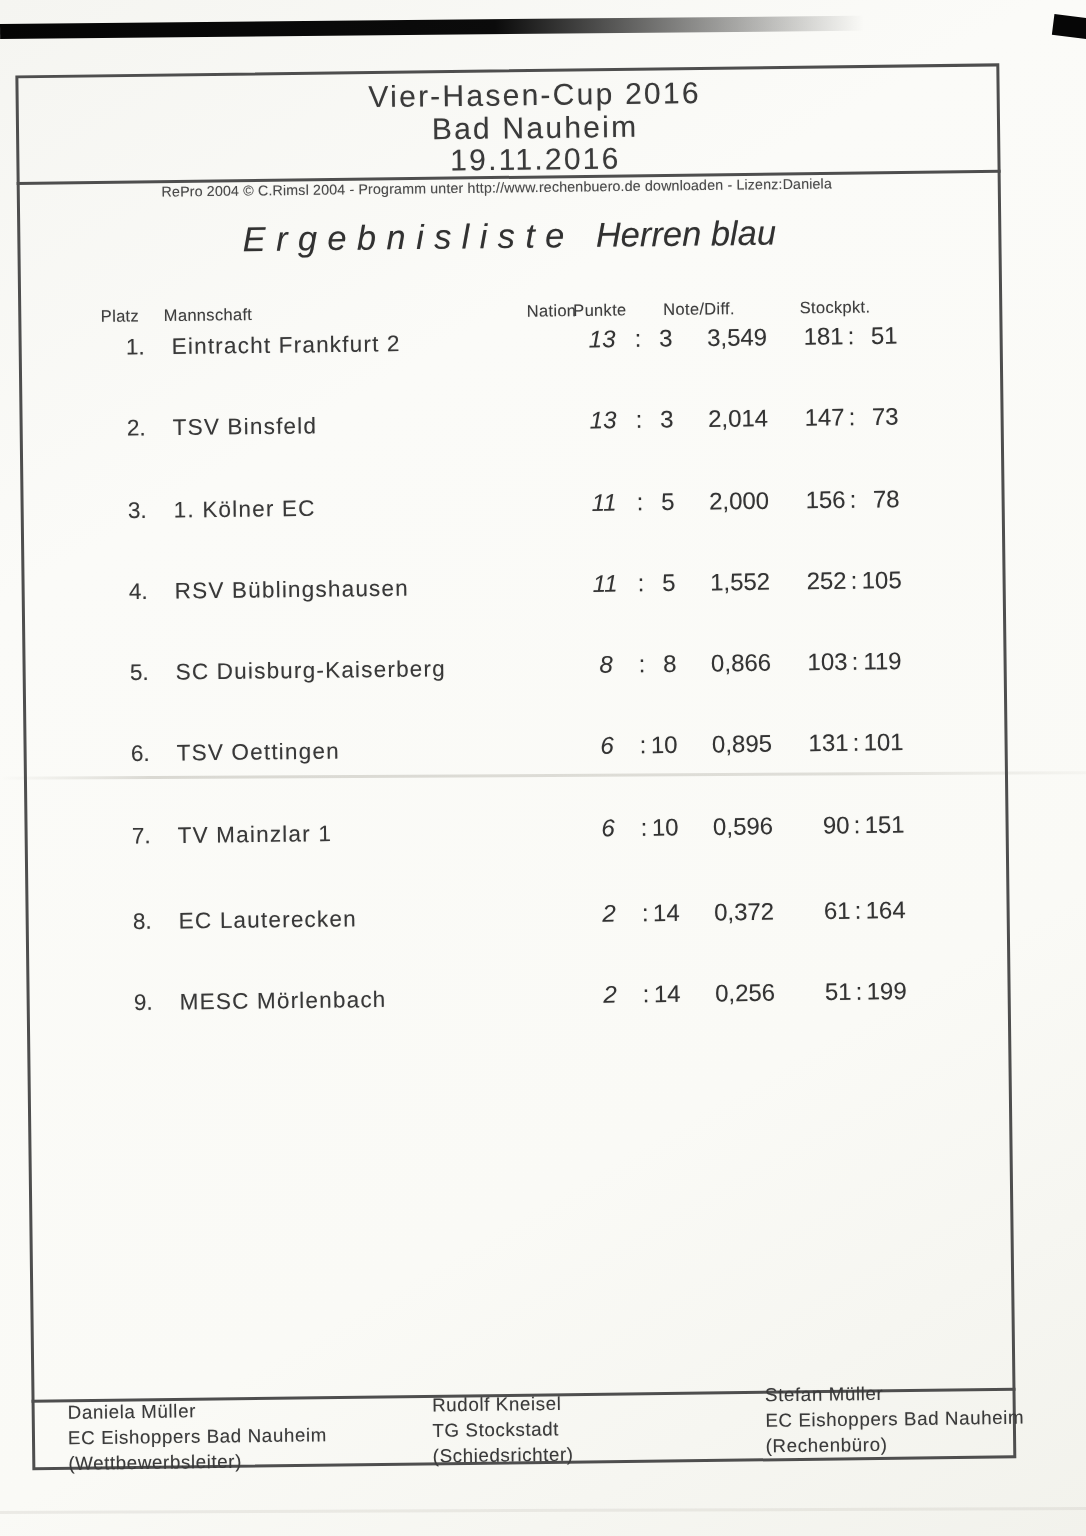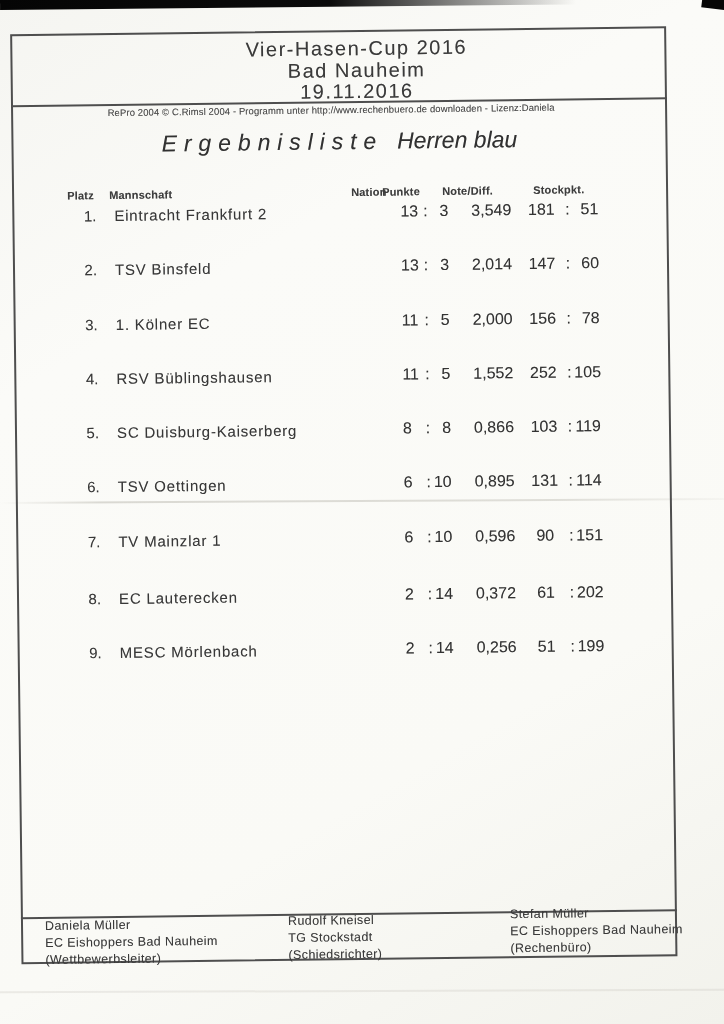--- a/index.html
+++ b/index.html
@@ -1,21 +1,21 @@
 <!DOCTYPE html>
 <html><head>
 <meta charset="utf-8">
 <style>
   html,body{margin:0;padding:0;}
   body{
     width:724px;height:1024px;overflow:hidden;position:relative;
     font-family:"Liberation Sans", sans-serif;color:#383838;
     background:linear-gradient(150deg,#f5f5f1 0%,#fbfbf8 28%,#fafaf6 70%,#f2f2ec 100%);
   }
-  .scan{position:absolute;inset:0;}
+  .scan{position:absolute;inset:0;margin-top:16px;}
   
   .strip-left{
     position:absolute;left:0;top:0;width:600px;height:10px;
     transform-origin:0 0;transform:rotate(-0.55deg);
     background:linear-gradient(90deg,#050505 0%,#0b0b0b 55%,rgba(10,10,10,0) 96%);
   }
   .strip-right{
     position:absolute;left:702px;top:-5px;width:28px;height:14px;
     transform:rotate(7deg);background:#060606;
   }
@@ -32,39 +32,39 @@
   .title-sep{top:101px;}
   .footer-sep{top:913px;}
   .title-block{position:absolute;left:16px;top:38px;width:656px;text-align:center;
     transform:translateX(18px);font-size:20px;line-height:21.5px;letter-spacing:1.5px;color:#3a3a3a;}
   .repro{position:absolute;left:16px;top:104px;width:656px;text-align:center;
     transform:translateX(-8px);font-size:9.5px;letter-spacing:.1px;color:#4a4a4a;}
   .heading{position:absolute;left:16px;top:128px;width:656px;text-align:center;
     font-style:italic;font-size:23px;color:#313131;white-space:nowrap;}
   .heading .spaced{letter-spacing:.3em;margin-right:14px;}
   .thead{position:absolute;top:186px;left:0;width:724px;height:16px;}
-  .thead span{position:absolute;font-size:11px;letter-spacing:.2px;color:#3d3d3d;white-space:nowrap;font-weight:bold;}
+  .thead span{position:absolute;font-size:11px;letter-spacing:.2px;color:#3d3d3d;white-space:nowrap;}
   .h-platz{left:71px}.h-mann{left:113px}.h-nation{left:355px}
   .h-punkte{left:386px}.h-note{left:446px}.h-stock{left:537px}
   .rows{position:absolute;inset:0;}
   .trow{position:absolute;left:0;width:724px;height:20px;}
   .trow:nth-of-type(1){top:204px}.trow:nth-of-type(2){top:258px}
   .trow:nth-of-type(3){top:313px}.trow:nth-of-type(4){top:367px}
   .trow:nth-of-type(5){top:421px}.trow:nth-of-type(6){top:475px}
   .trow:nth-of-type(7){top:530px}.trow:nth-of-type(8){top:587px}
   .trow:nth-of-type(9){top:641px}
   .c{position:absolute;top:0;white-space:nowrap;}
   .platz{left:70px;width:30px;text-align:right;font-size:15px;}
   .team{left:118px;font-size:15px;letter-spacing:.8px;}
   .num{font-size:16px;top:-1px;color:#333;}
-  .p1{left:404px;width:38px;text-align:left;}
+  .p1{left:386px;width:38px;text-align:center;font-style:italic;}
   .pc{left:424px;width:10px;text-align:center;}
   .p2{left:430px;width:22px;text-align:right;}
   .note{left:465px;width:50px;text-align:right;}
-  .s1{left:524px;width:42px;text-align:center;}
+  .s1{left:524px;width:42px;text-align:right;}
   .sc{left:566px;width:10px;text-align:center;}
   .s2{left:576px;width:26px;text-align:right;}
   .officials{position:absolute;inset:0;}
   .official{position:absolute;font-size:12.5px;line-height:17px;letter-spacing:.4px;color:#3a3a3a;white-space:nowrap;}
   .official:nth-of-type(1){left:40px;top:914px;}
   .official:nth-of-type(2){left:283px;top:912px;}
   .official:nth-of-type(3){left:505px;top:908px;}
 </style>
 </head>
 <body>
@@ -122,21 +122,21 @@
 
         <div class="trow">
           <span class="c platz">2.</span>
           <span class="c team">TSV Binsfeld</span>
           <span class="c num p1">13</span>
           <span class="c num pc">:</span>
           <span class="c num p2">3</span>
           <span class="c num note">2,014</span>
           <span class="c num s1">147</span>
           <span class="c num sc">:</span>
-          <span class="c num s2">60</span>
+          <span class="c num s2">73</span>
         </div>
 
         <div class="trow">
           <span class="c platz">3.</span>
           <span class="c team">1. Kölner EC</span>
           <span class="c num p1">11</span>
           <span class="c num pc">:</span>
           <span class="c num p2">5</span>
           <span class="c num note">2,000</span>
           <span class="c num s1">156</span>
@@ -170,21 +170,21 @@
 
         <div class="trow">
           <span class="c platz">6.</span>
           <span class="c team">TSV Oettingen</span>
           <span class="c num p1">6</span>
           <span class="c num pc">:</span>
           <span class="c num p2">10</span>
           <span class="c num note">0,895</span>
           <span class="c num s1">131</span>
           <span class="c num sc">:</span>
-          <span class="c num s2">114</span>
+          <span class="c num s2">101</span>
         </div>
 
         <div class="trow">
           <span class="c platz">7.</span>
           <span class="c team">TV Mainzlar 1</span>
           <span class="c num p1">6</span>
           <span class="c num pc">:</span>
           <span class="c num p2">10</span>
           <span class="c num note">0,596</span>
           <span class="c num s1">90</span>
@@ -194,21 +194,21 @@
 
         <div class="trow">
           <span class="c platz">8.</span>
           <span class="c team">EC Lauterecken</span>
           <span class="c num p1">2</span>
           <span class="c num pc">:</span>
           <span class="c num p2">14</span>
           <span class="c num note">0,372</span>
           <span class="c num s1">61</span>
           <span class="c num sc">:</span>
-          <span class="c num s2">202</span>
+          <span class="c num s2">164</span>
         </div>
 
         <div class="trow">
           <span class="c platz">9.</span>
           <span class="c team">MESC Mörlenbach</span>
           <span class="c num p1">2</span>
           <span class="c num pc">:</span>
           <span class="c num p2">14</span>
           <span class="c num note">0,256</span>
           <span class="c num s1">51</span>

